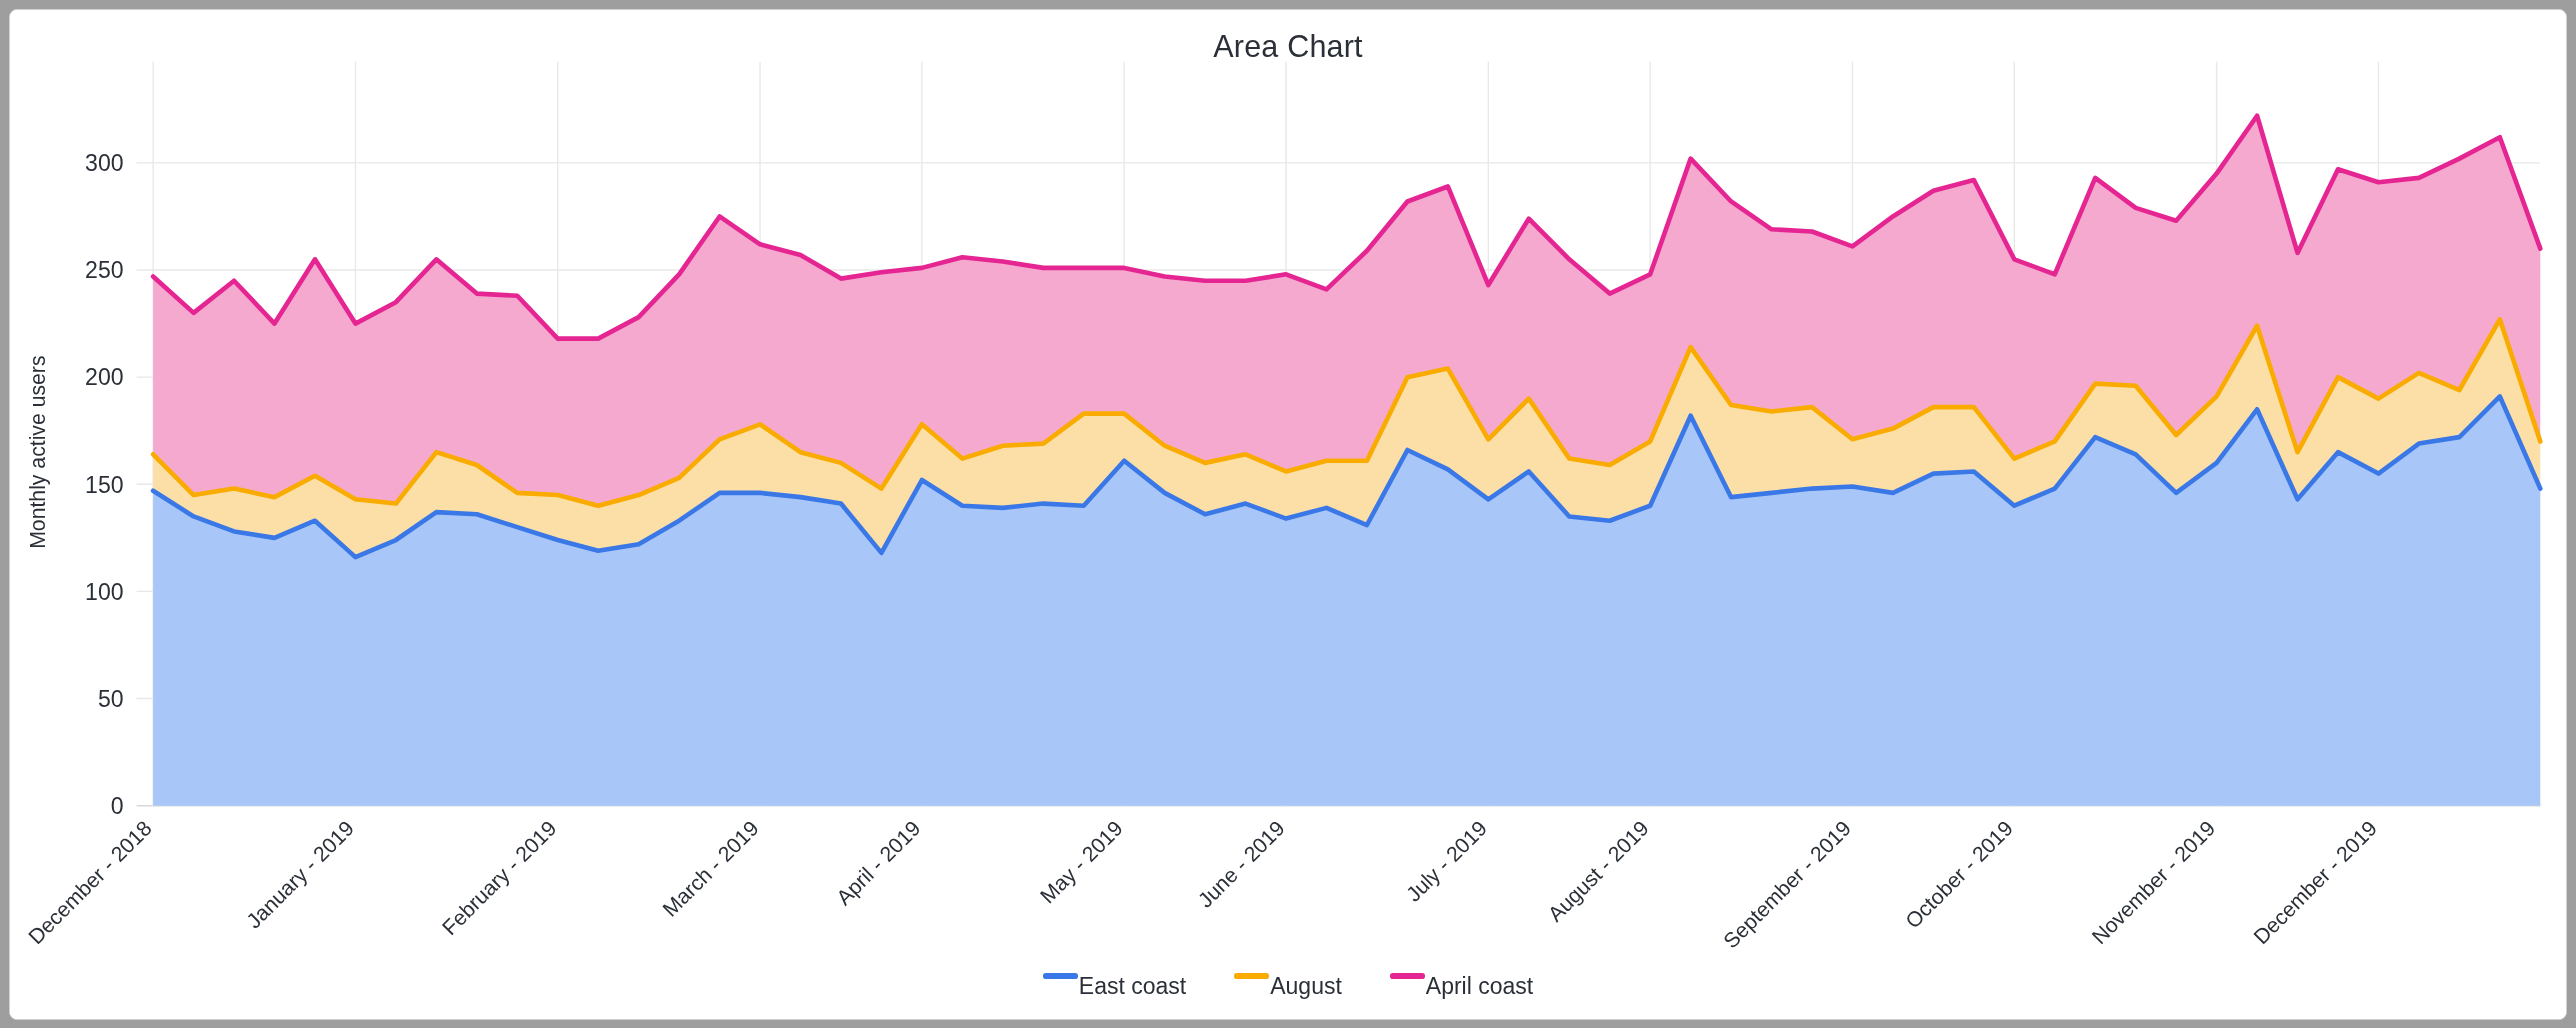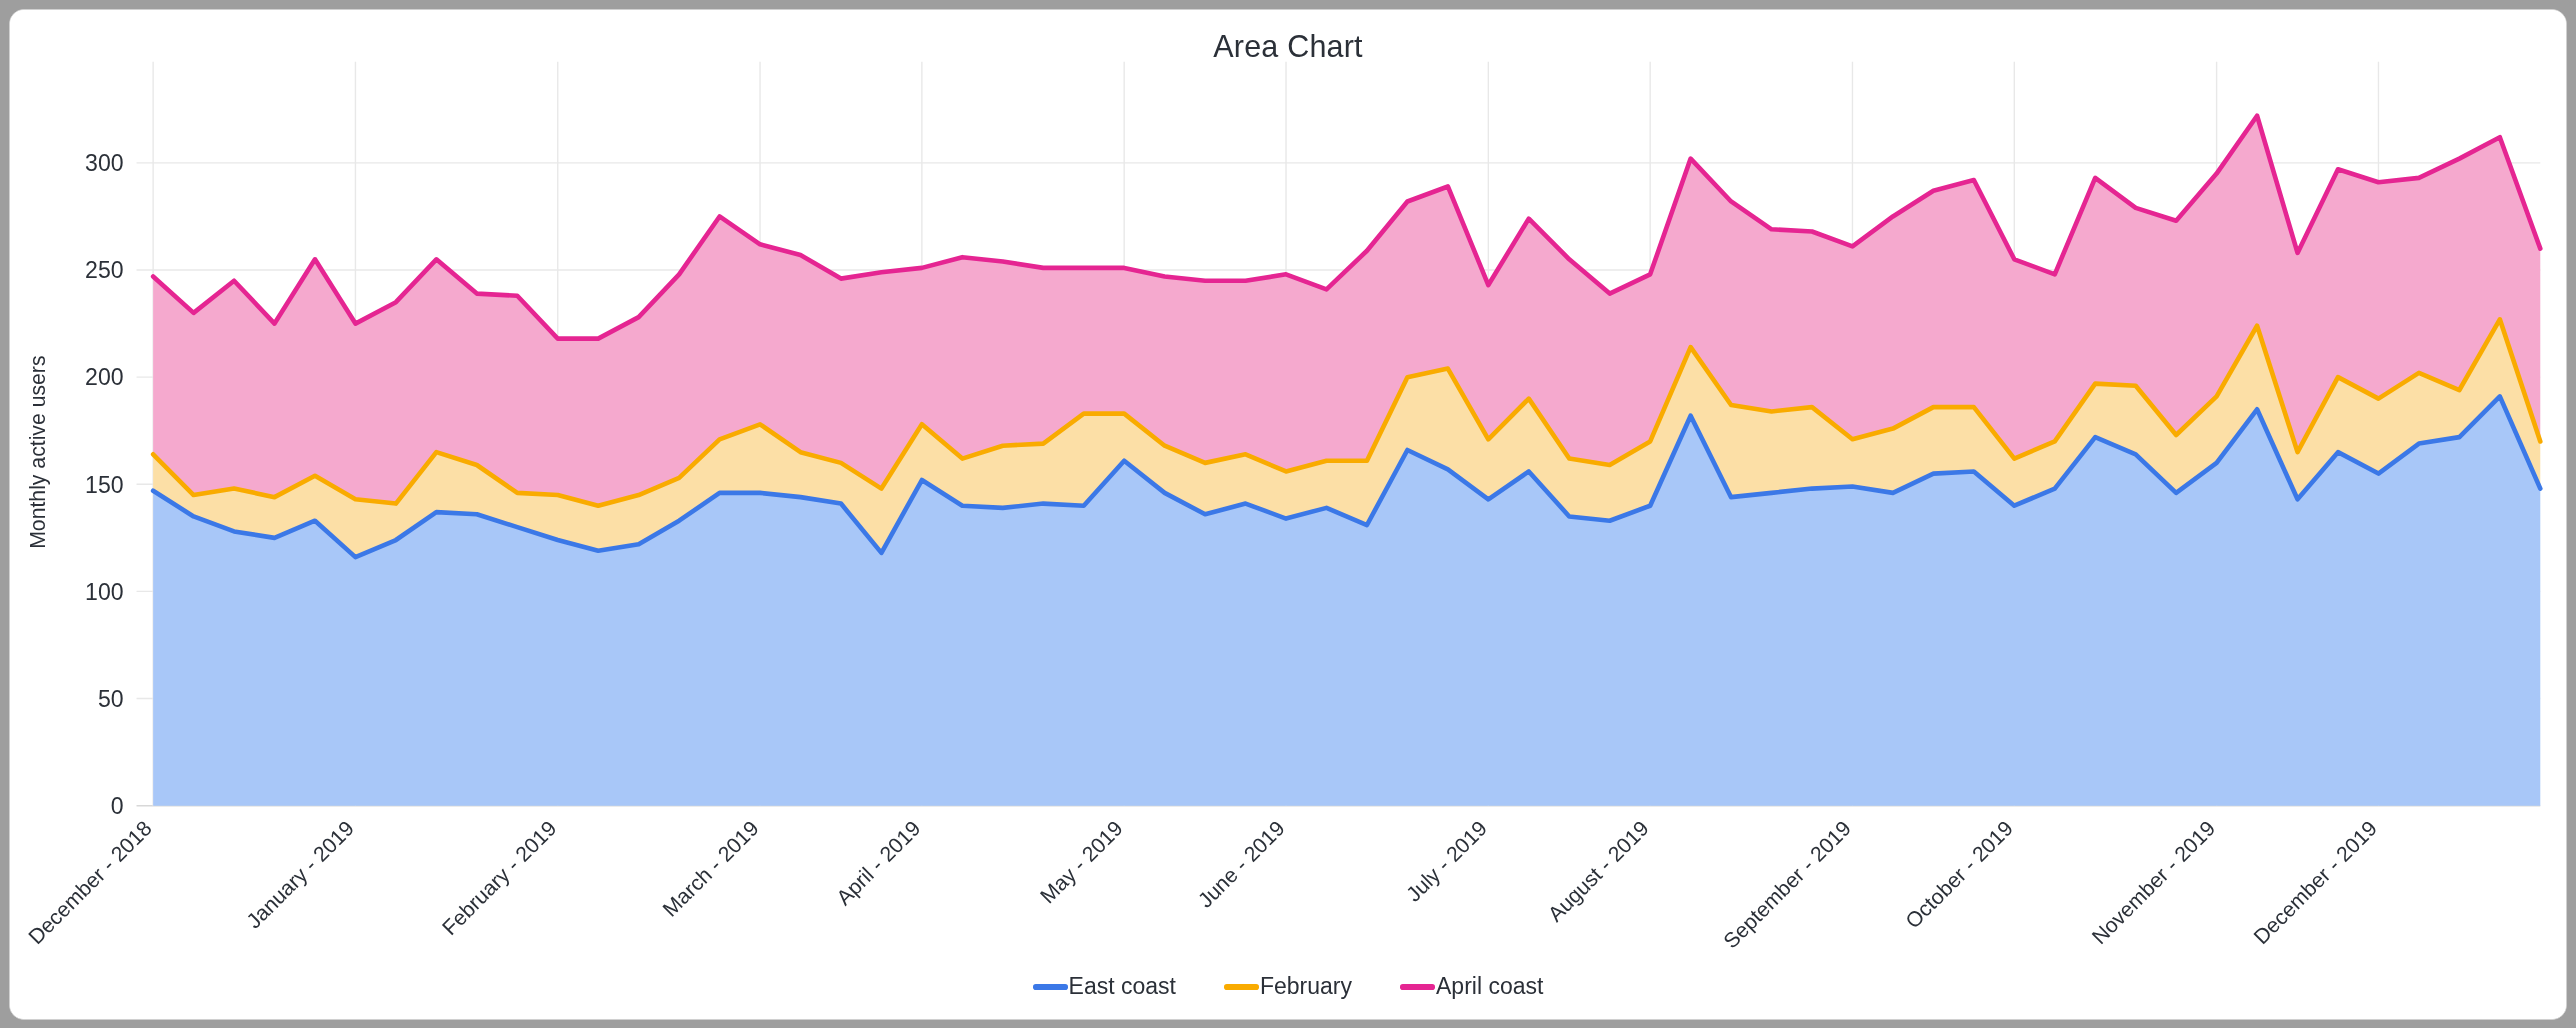--- a/index.html
+++ b/index.html
@@ -24,21 +24,21 @@
     background: #9e9e9e;
     padding: 9.2px;
   }
   #window-inner {
     position: relative;
     width: 100%;
     height: 100%;
     box-sizing: border-box;
     background: #ffffff;
     border: 0.9px solid #d0d0d0;
-    border-radius: 15px;
+    border-radius: 8px;
     overflow: hidden;
     padding-left: 15px;
   }
 
   
   #chart-card {
     position: absolute;
     left: 0; top: 0;
     width: 100%;
     height: 100%;
@@ -97,21 +97,21 @@
     left: 0;
     bottom: 18.5px;
     width: 100%;
     display: flex;
     justify-content: center;
     align-items: center;
     gap: 48px;
   }
   .legend-item {
     display: flex;
-    align-items: center;
+    align-items: flex-start;
     gap: 1px;
     cursor: pointer;
   }
   .legend-swatch {
     width: 35px;
     height: 5.5px;
     border-radius: 2.8px;
     display: block;
   }
   .legend-label {
@@ -193,21 +193,21 @@
           </g>
       </svg>
 
       <div id="legend">
           <div class="legend-item">
             <span class="legend-swatch" style="background: rgb(59, 120, 231);"></span>
             <span class="legend-label">East coast</span>
           </div>
           <div class="legend-item">
             <span class="legend-swatch" style="background: rgb(249, 171, 0);"></span>
-            <span class="legend-label">February</span>
+            <span class="legend-label">August</span>
           </div>
           <div class="legend-item">
             <span class="legend-swatch" style="background: rgb(229, 37, 146);"></span>
             <span class="legend-label">April coast</span>
           </div>
         </div>
 
     </div>
   </div>
 </div>

